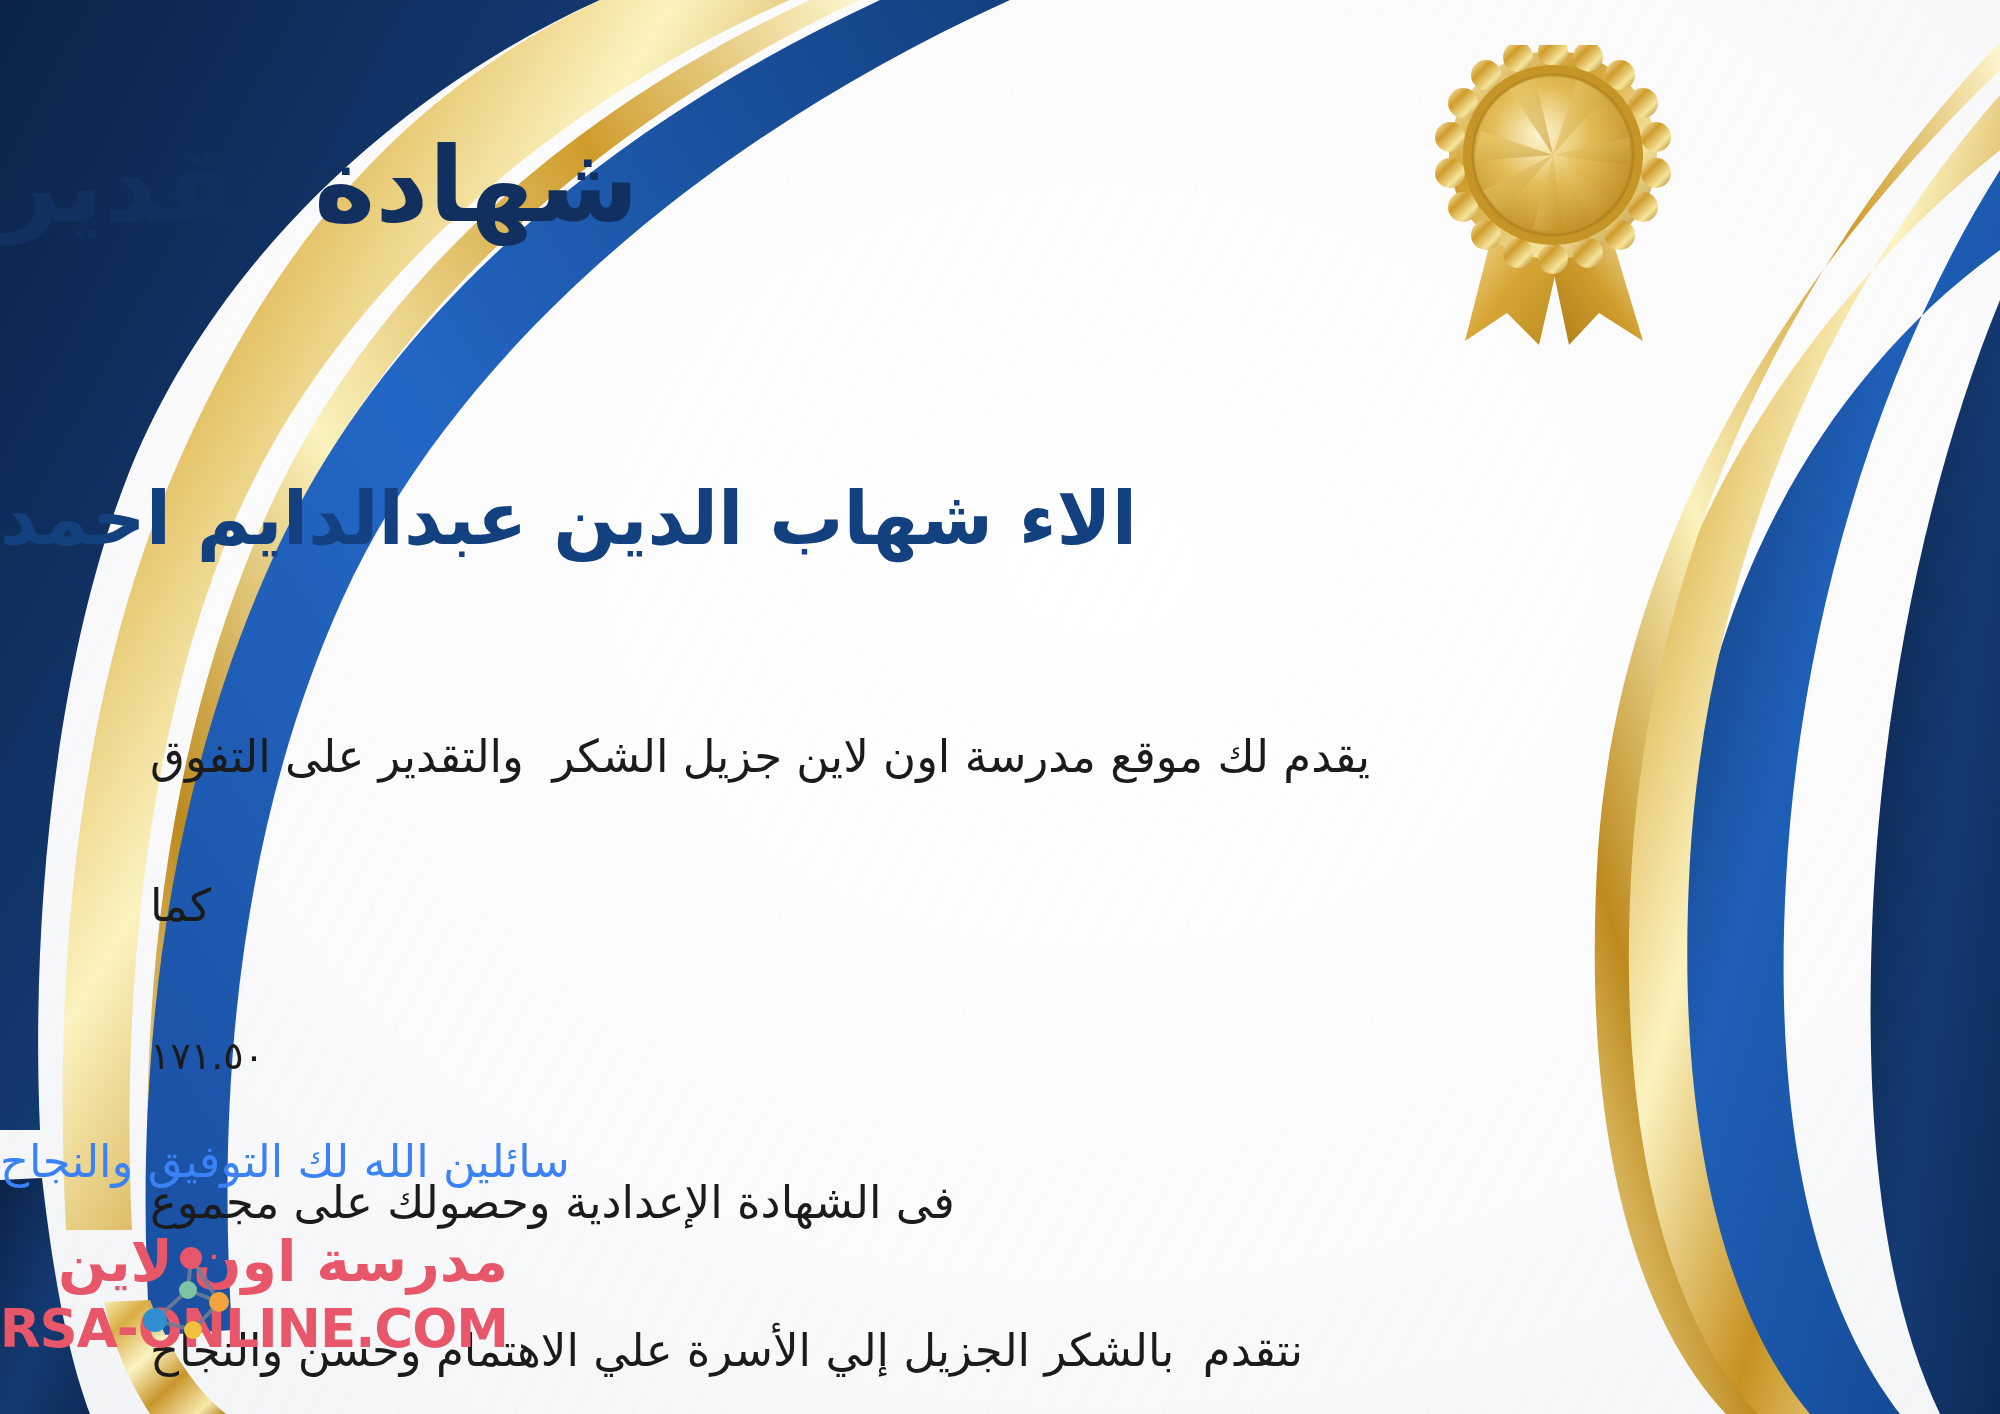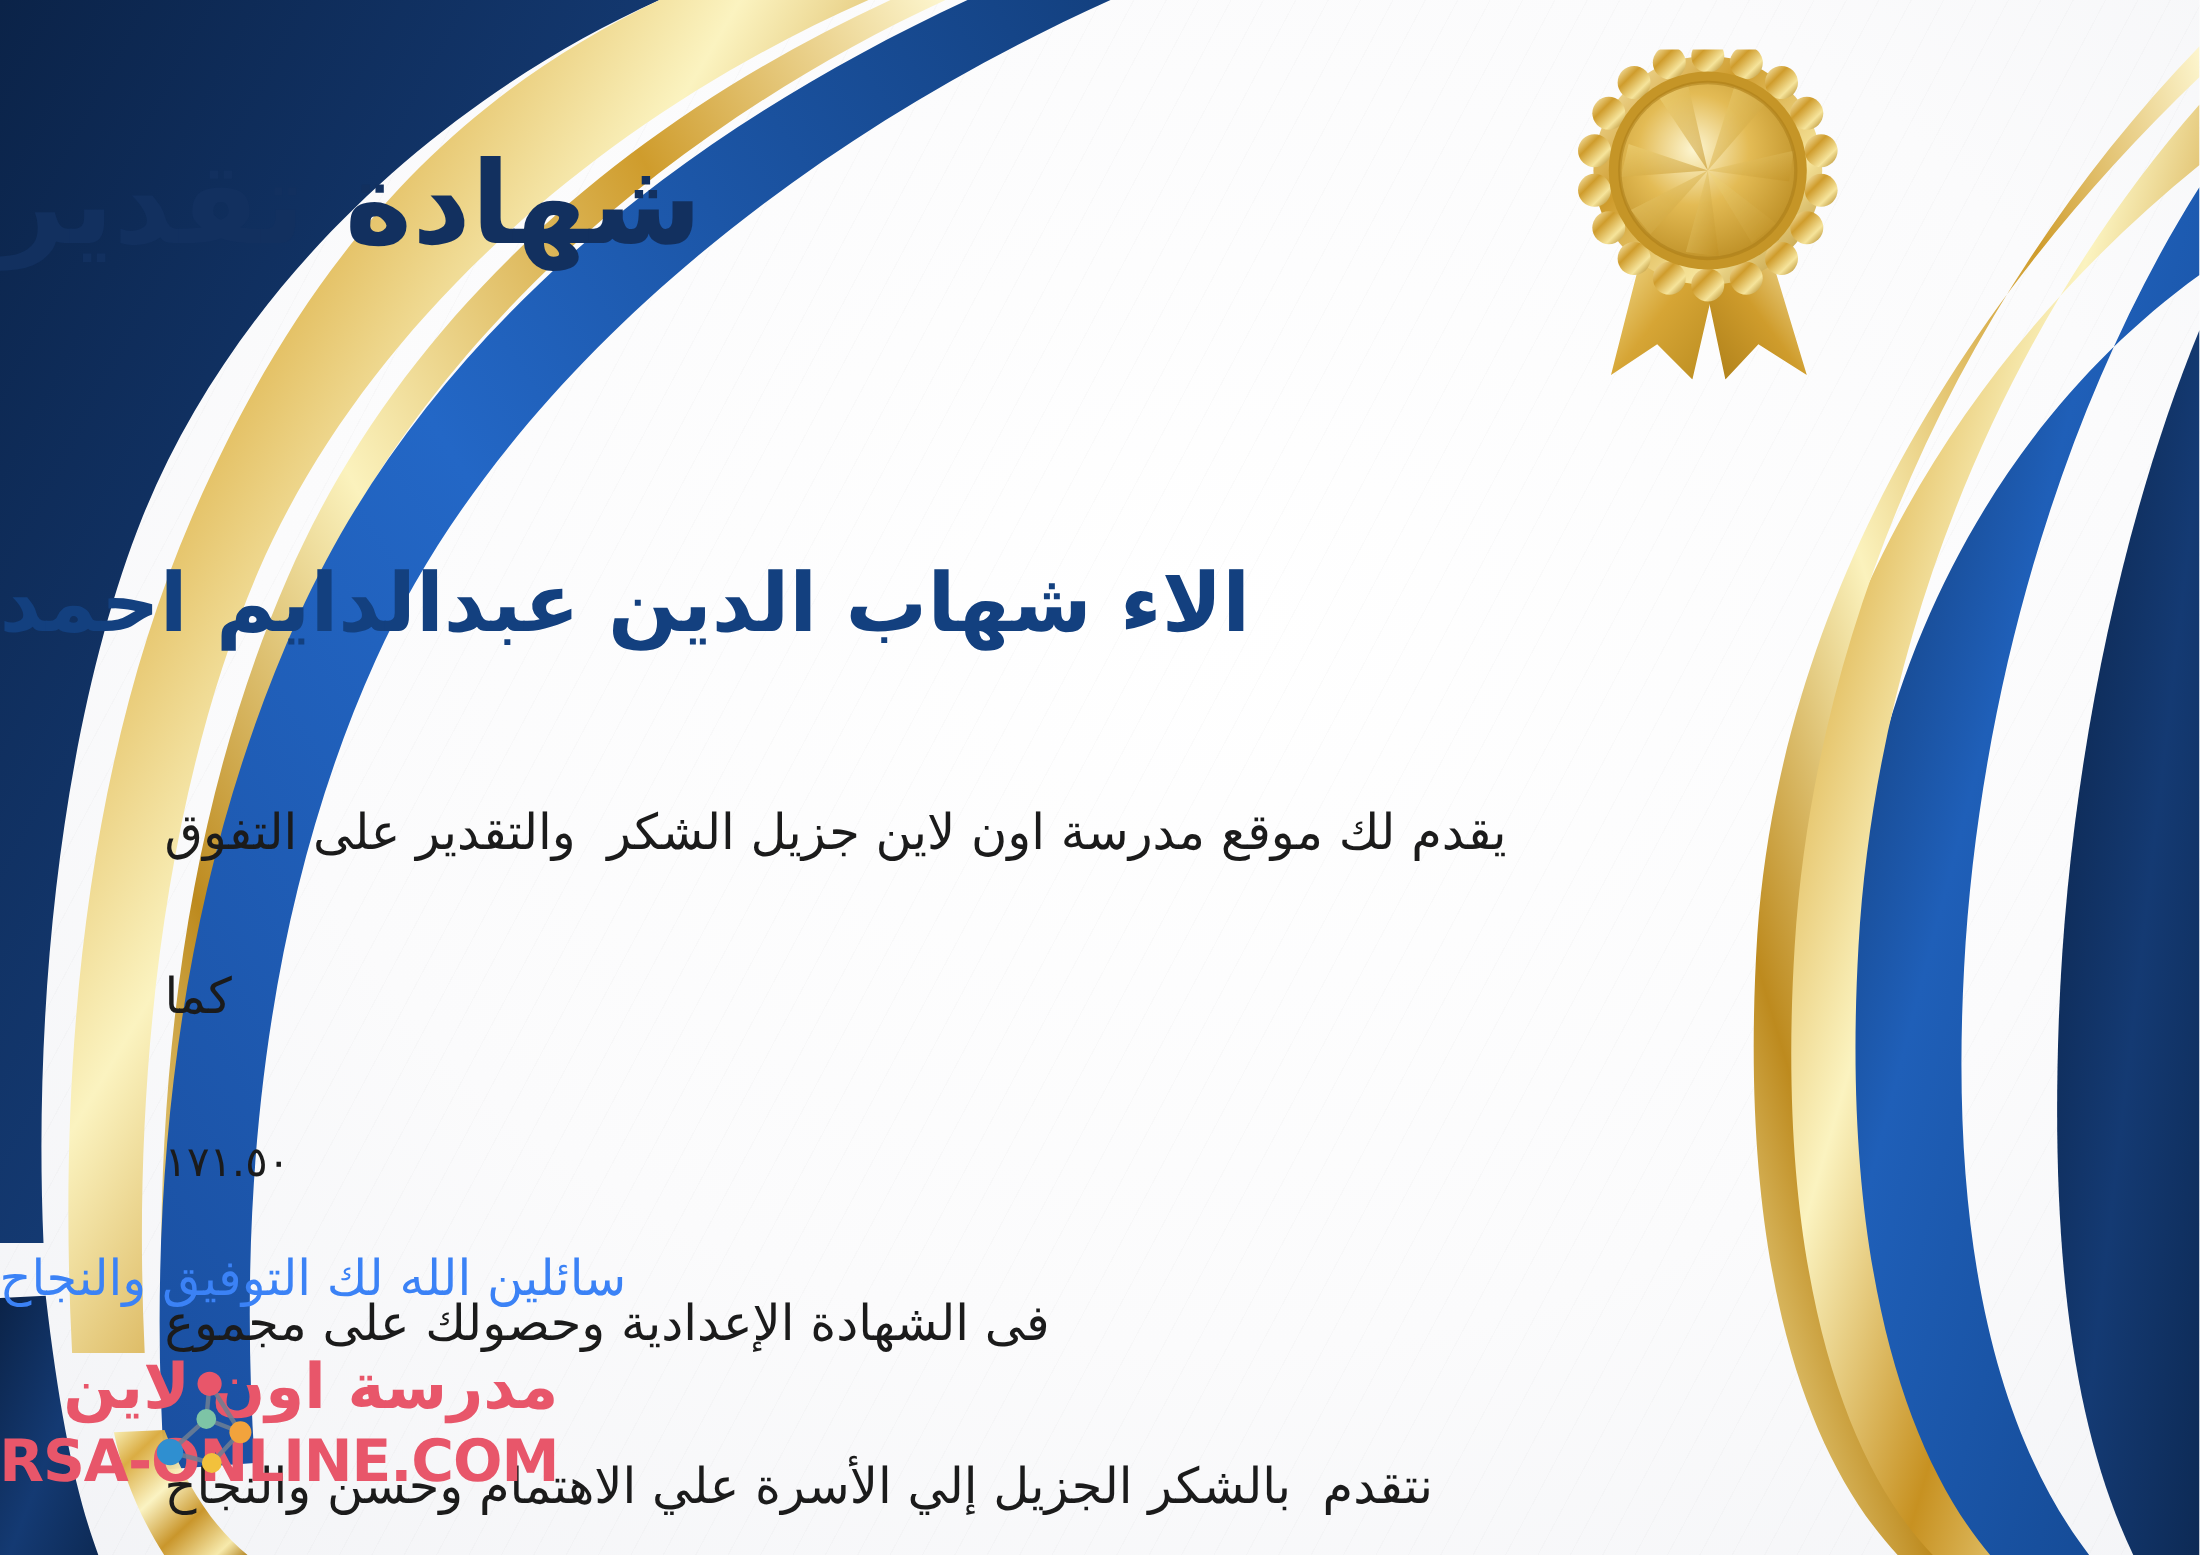--- a/index.html
+++ b/index.html
@@ -76,21 +76,21 @@
     width: 2000px;
     font-size: 104px;
     font-weight: 700;
     color: #12305f;
     letter-spacing: 0px;
     line-height: 1.1;
   }
 
   .recipient {
     position: absolute;
-    top: 507px;
+    top: 476px;
     width: 2000px;
     font-size: 74px;
     font-weight: 700;
     color: #13407f;
     line-height: 1.15;
   }
 
   .body-block {
     position: absolute;
     top: 720px;

